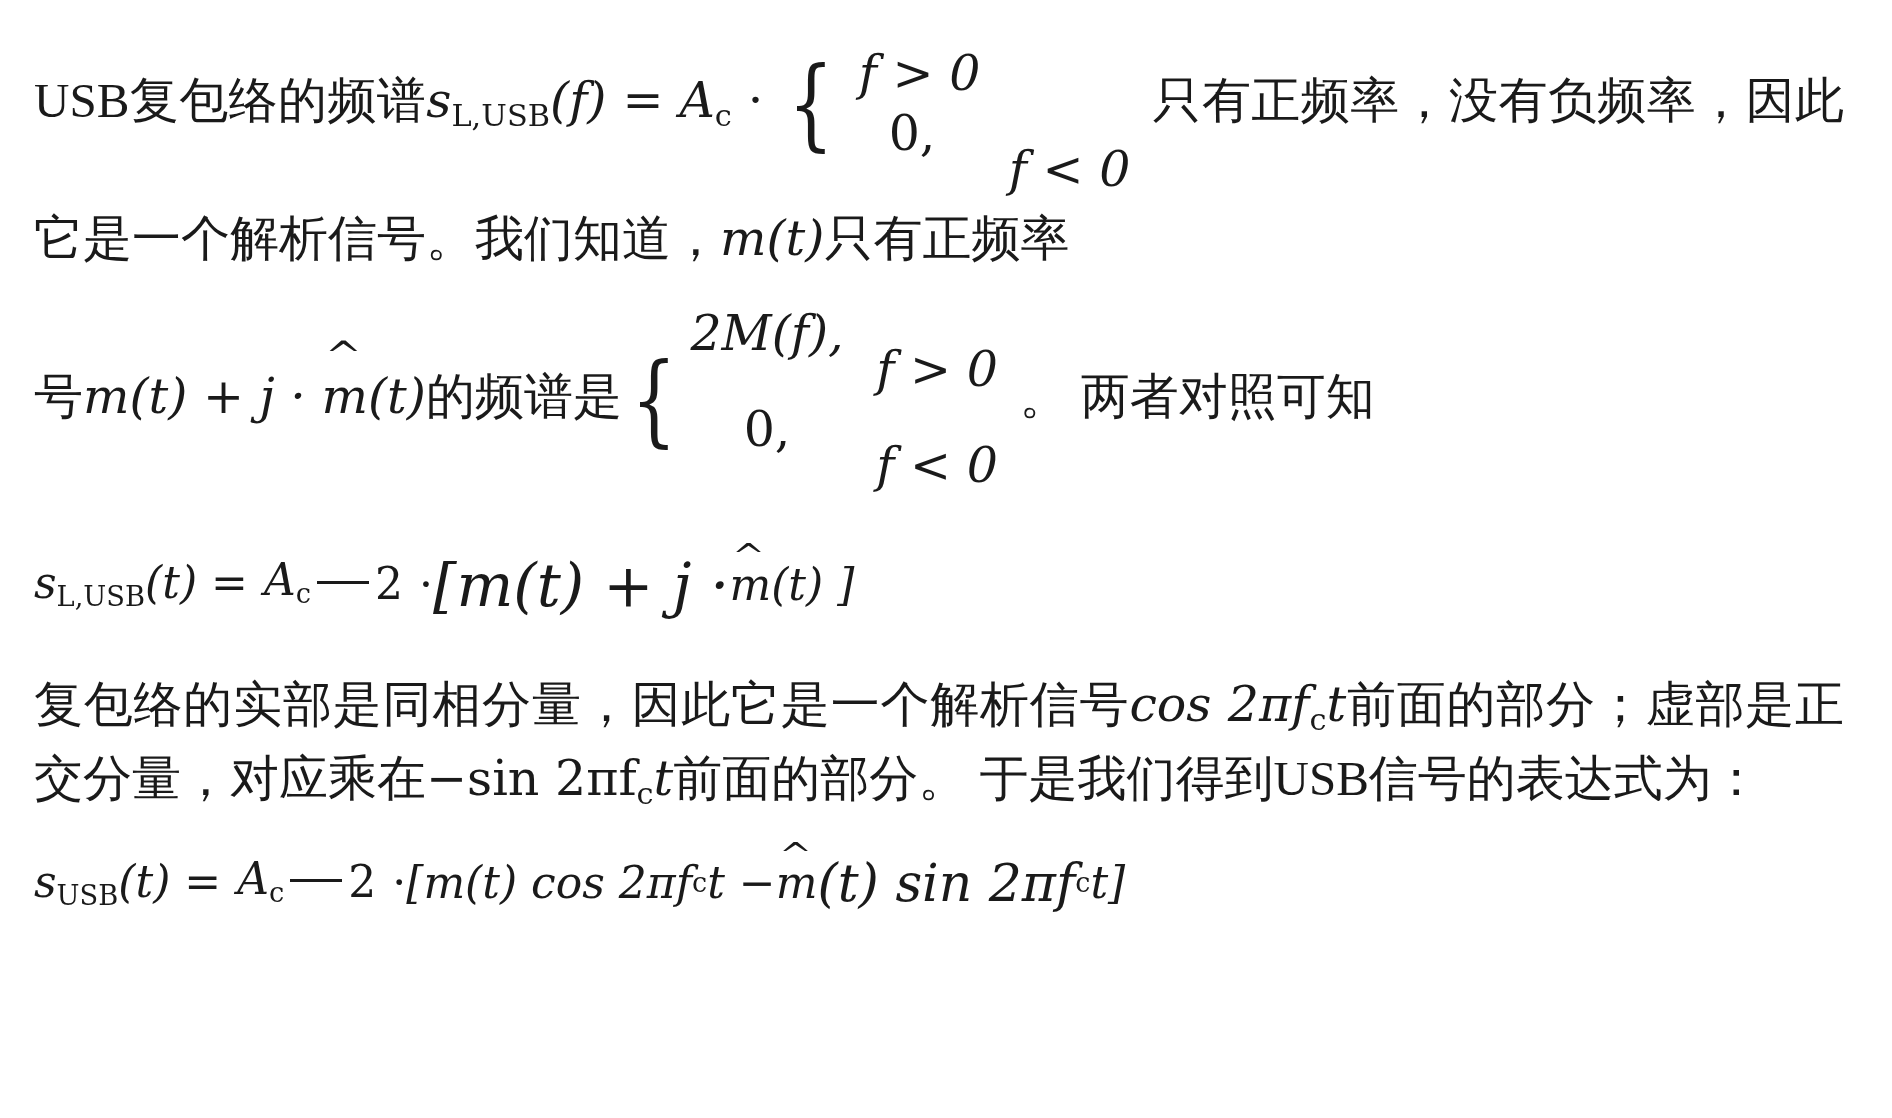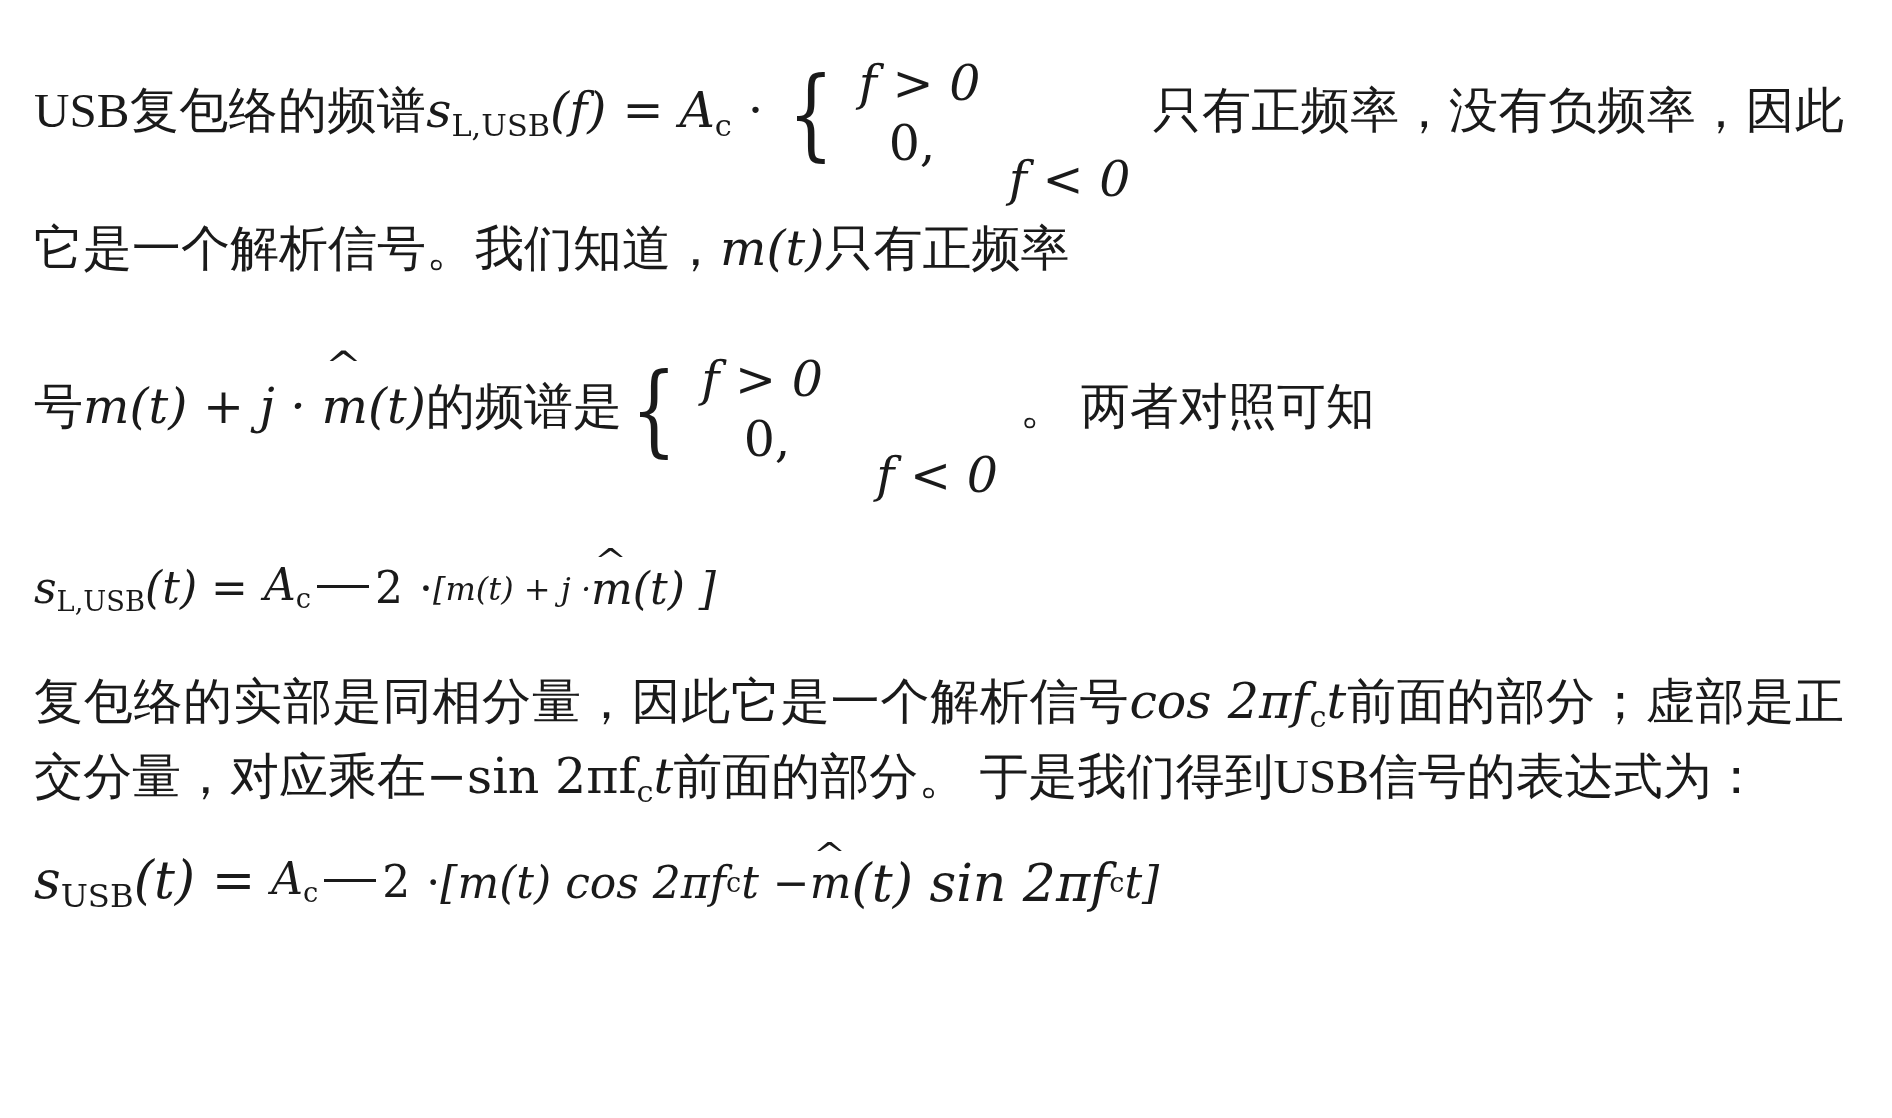--- a/index.html
+++ b/index.html
@@ -15,21 +15,21 @@
     overflow: hidden;
   }
   .page {
     position: relative;
     width: 1892px;
     height: 1118px;
     padding: 0;
     box-sizing: border-box;
   }
   .content {
-    padding: 20px 48px 0 34px;
+    padding: 10px 48px 0 34px;
   }
   .para {
     font-size: 49px;
     line-height: 1.52;
     text-align: justify;
     text-justify: inter-ideograph;
     margin: 0 0 6px 0;
   }
   .para.p1 { margin-bottom: 30px; }
   .para.p2 { margin-bottom: 34px; }
@@ -172,52 +172,53 @@
             </span>
           </span>
         </span><span>只有正频率，没有负频率，因此它是一个解析信号。我们知道，</span><span class="mi">m(t)</span><span>只有正频率</span>
     </p>
 
     <p class="para p2">
       <span>号</span><span class="mi">m(t) + j · </span><span class="hat"><span>m</span></span><span class="mi">(t)</span><span>的频谱是</span><span class="cases">
           <span class="brace">{</span>
           <span class="rows">
             <span class="row">
+              <span class="col1 wide mi">2M(f),</span>
               <span class="col2 mi">f &gt; 0</span>
             </span>
             <span class="row">
               <span class="col1 wide mup">0,</span>
               <span class="col2 mi">f &lt; 0</span>
             </span>
           </span>
         </span><span>。 两者对照可知</span>
     </p>
 
     <div class="display-eq eq1">
       <span class="eqline">
         <span class="mi" style="font-size:44px"><span>s</span><span class="sub">L,USB</span><span>(t) = </span></span>
           <span class="frac">
             <span class="num"><span>A</span><span class="sub">c</span></span>
             <span class="bar"></span>
             <span class="den">2</span>
           </span>
           <span class="mup" style="font-size:44px"> · </span>
-          <span class="mi" style="font-size:32px">[m(t) + j · </span>
+          <span class="mi" style="font-size:60px">[m(t) + j · </span>
           <span class="hat" style="font-size:44px"><span>m</span></span>
           <span class="mi" style="font-size:44px">(t) ]</span>
       </span>
     </div>
 
     <p class="para p3">
       <span>复包络的实部是同相分量，因此它是一个解析信号</span><span class="mi"><span class="mup" style="font-style:italic">cos 2πf</span><span class="sub">c</span><span>t</span></span><span>前面的部分；虚部是正交分量，对应乘在</span><span class="mi"><span class="mup" style="">−sin 2πf</span><span class="sub">c</span><span>t</span></span><span>前面的部分。 于是我们得到USB信号的表达式为：</span>
     </p>
 
     <div class="display-eq eq2">
       <span class="eqline">
-        <span class="mi" style="font-size:52px"><span>s</span><span class="sub">USB</span><span>(t) = </span></span>
+        <span class="mi" style="font-size:44px"><span>s</span><span class="sub">USB</span><span>(t) = </span></span>
           <span class="frac">
             <span class="num"><span>A</span><span class="sub">c</span></span>
             <span class="bar"></span>
             <span class="den">2</span>
           </span>
           <span class="mup" style="font-size:44px"> · </span>
           <span class="mi" style="font-size:44px">[m(t) cos 2πf</span>
           <span class="sub" style="font-size:27px">c</span>
           <span class="mi" style="font-size:44px">t − </span>
           <span class="hat" style="font-size:44px"><span>m</span></span>

